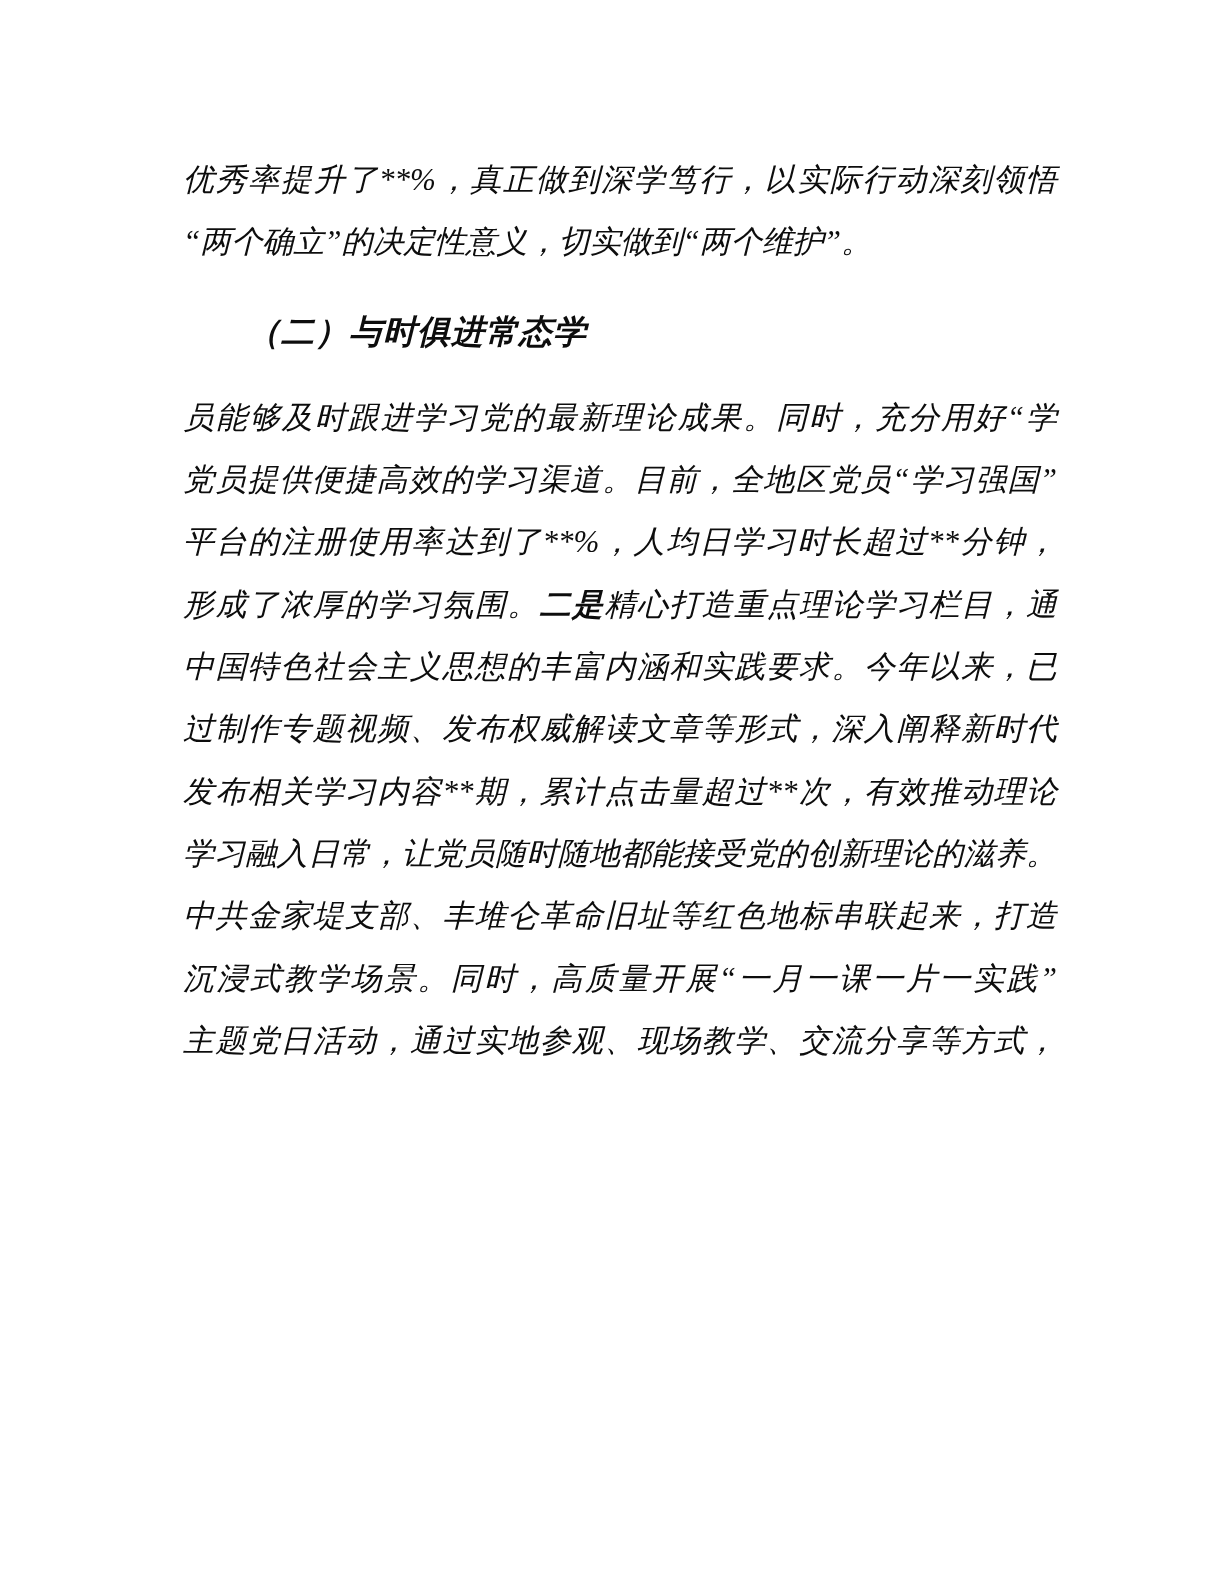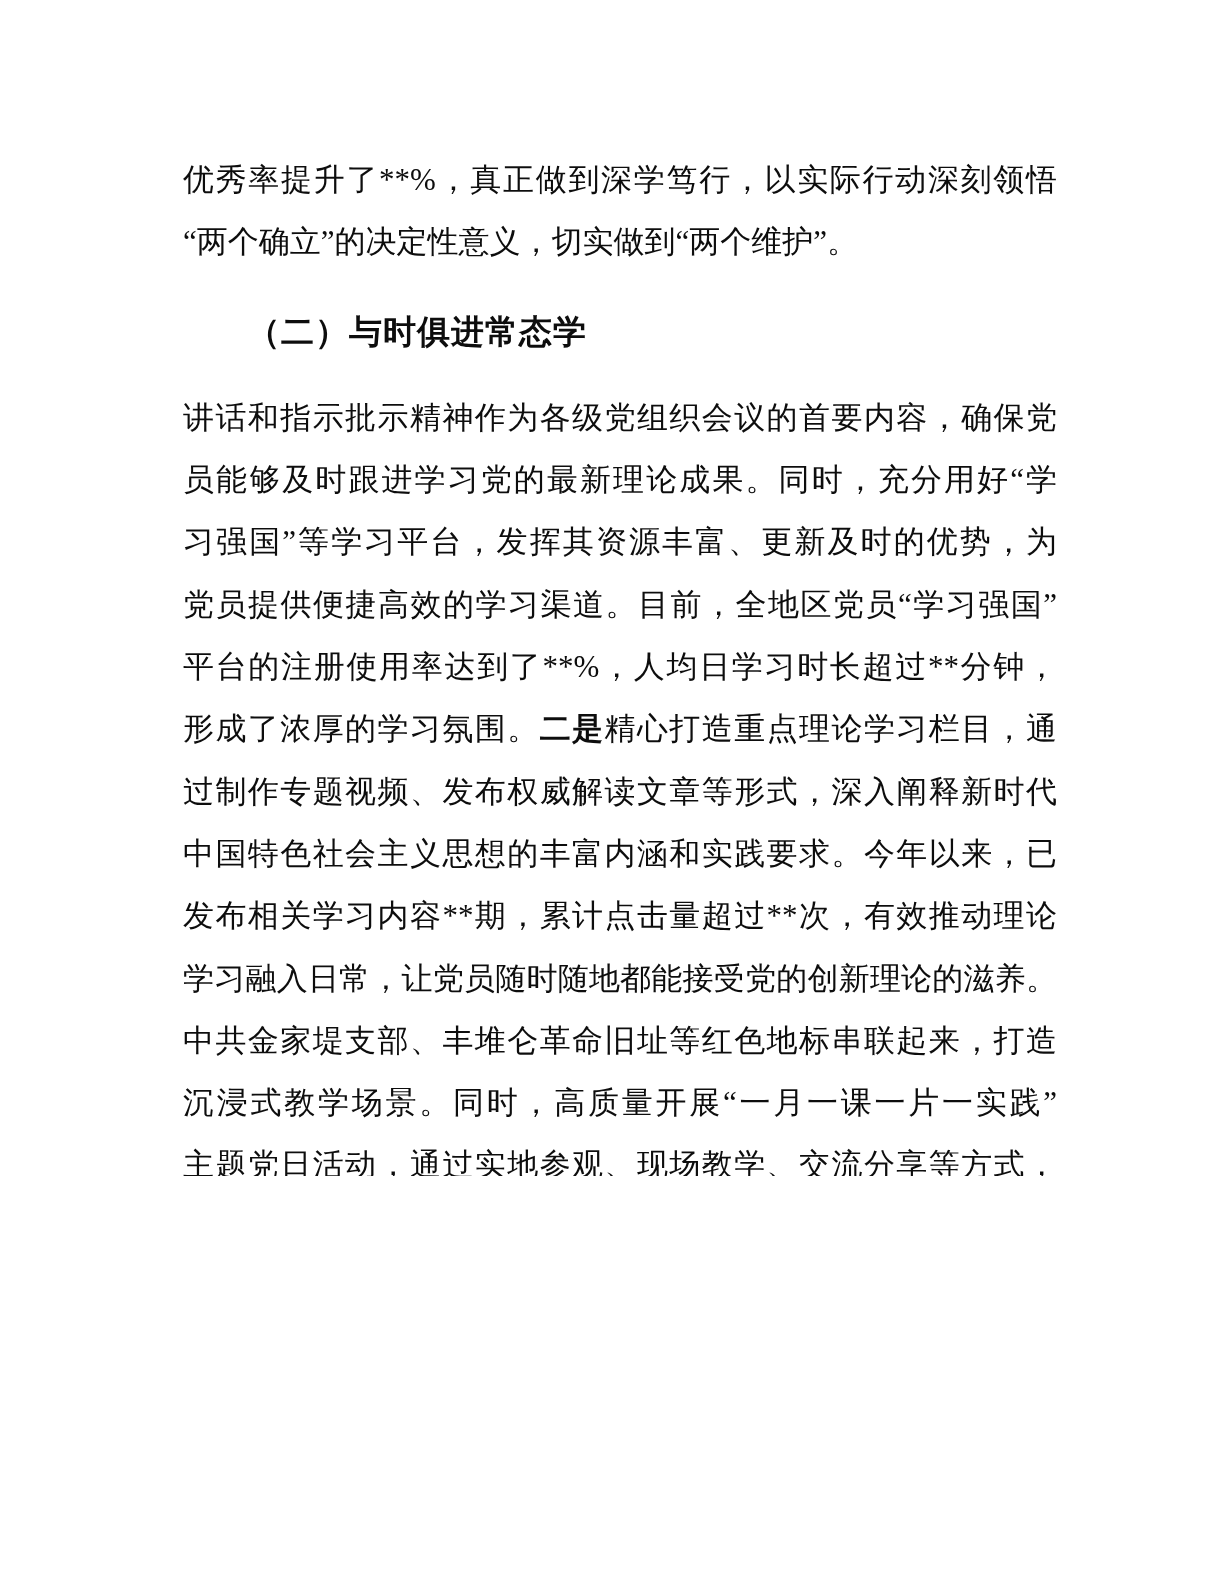--- a/index.html
+++ b/index.html
@@ -8,20 +8,21 @@
     background: #ffffff;
   }
   .page {
     position: relative;
     width: 1224px;
     height: 1176px;
     background: #ffffff;
     overflow: hidden;
     font-family: "Liberation Serif", "DejaVu Serif", serif;
     color: #0d0d0d;
+    font-style: italic;
   }
   .text-block {
     position: absolute;
     left: 183px;
     top: 149px;
     width: 874px;
   }
   .line {
     height: 62.3px;
     line-height: 62.3px;
@@ -56,27 +57,25 @@
   }
 </style>
 </head>
 <body>
 
 <div class="page" style="background: rgb(255, 255, 255); color: rgb(13, 13, 13);">
   <div class="text-block">
       <div class="line"><span class="run">优秀率提升了**%，真正做到深学笃行，以实际行动深刻领悟</span></div>
       <div class="line no-just"><span class="run">“两个确立”的决定性意义，切实做到“两个维护”。</span></div>
       <div class="line heading indent no-just"><span class="run-b">（二）与时俱进常态学</span></div>
-      <div class="line"><span class="run">讲话和指示批示精神作为各级党组织会议的首要内容，确保党</span></div>
       <div class="line"><span class="run">员能够及时跟进学习党的最新理论成果。同时，充分用好“学</span></div>
-      <div class="line"><span class="run">习强国”等学习平台，发挥其资源丰富、更新及时的优势，为</span></div>
       <div class="line"><span class="run">党员提供便捷高效的学习渠道。目前，全地区党员“学习强国”</span></div>
       <div class="line"><span class="run">平台的注册使用率达到了**%，人均日学习时长超过**分钟，</span></div>
       <div class="line"><span class="run">形成了浓厚的学习氛围。</span><span class="run-b">二是</span><span class="run">精心打造重点理论学习栏目，通</span></div>
+      <div class="line"><span class="run">中国特色社会主义思想的丰富内涵和实践要求。今年以来，已</span></div>
       <div class="line"><span class="run">过制作专题视频、发布权威解读文章等形式，深入阐释新时代</span></div>
-      <div class="line"><span class="run">中国特色社会主义思想的丰富内涵和实践要求。今年以来，已</span></div>
       <div class="line"><span class="run">发布相关学习内容**期，累计点击量超过**次，有效推动理论</span></div>
       <div class="line"><span class="run">学习融入日常，让党员随时随地都能接受党的创新理论的滋养。</span></div>
       <div class="line"><span class="run">中共金家堤支部、丰堆仑革命旧址等红色地标串联起来，打造</span></div>
       <div class="line"><span class="run">沉浸式教学场景。同时，高质量开展“一月一课一片一实践”</span></div>
       <div class="line"><span class="run">主题党日活动，通过实地参观、现场教学、交流分享等方式，</span></div>
     </div>
 </div>
 
 </body></html>

